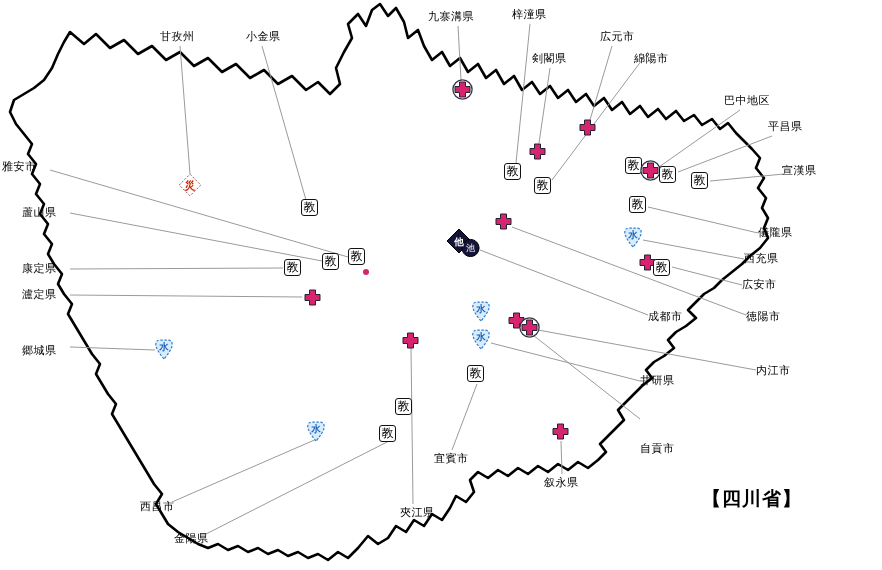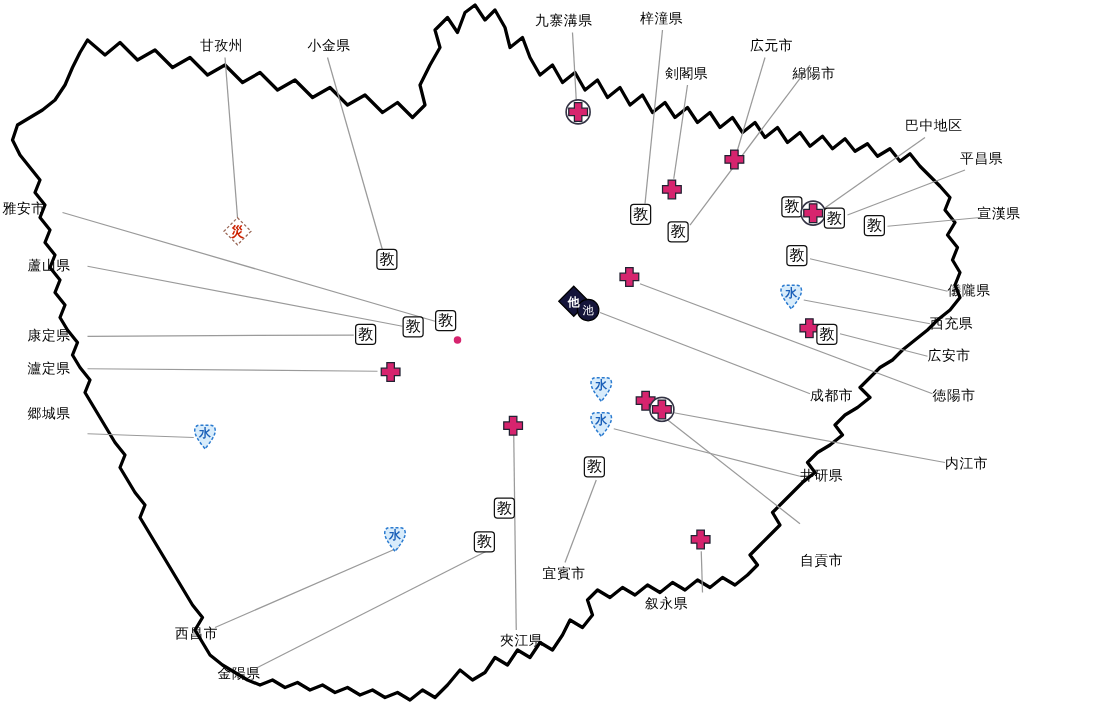--- a/index.html
+++ b/index.html
@@ -154,23 +154,24 @@
       <div class="place-label" style="left: 782px; top: 162px;">宣漢県</div>
       <div class="place-label" style="left: 758px; top: 224px;">儀隴県</div>
       <div class="place-label" style="left: 744px; top: 250px;">西充県</div>
       <div class="place-label" style="left: 742px; top: 276px;">広安市</div>
       <div class="place-label" style="left: 648px; top: 308px;">成都市</div>
       <div class="place-label" style="left: 746px; top: 308px;">徳陽市</div>
       <div class="place-label" style="left: 756px; top: 362px;">内江市</div>
       <div class="place-label" style="left: 640px; top: 372px;">井研県</div>
       <div class="place-label" style="left: 640px; top: 412px; margin-top: 28px;">自貢市</div>
       <div class="place-label" style="left: 434px; top: 450px;">宜賓市</div>
-      <div class="place-label" style="left: 516px; top: 474px;">叙永県</div>
+      <div class="place-label" style="left: 544px; top: 474px;">叙永県</div>
       <div class="place-label" style="left: 400px; top: 504px;">夾江県</div>
       <div class="place-label" style="left: 174px; top: 530px; text-align: center;">金陽県</div>
       <div class="place-label" style="left: 140px; top: 498px;">西昌市</div>
-      <div class="place-label" style="left: 22px; top: 322px;">郷城県</div>
+      <div class="place-label" style="left: 22px; top: 342px;">郷城県</div>
       <div class="place-label" style="left: 22px; top: 286px;">瀘定県</div>
       <div class="place-label" style="left: 22px; top: 260px;">康定県</div>
       <div class="place-label" style="left: 22px; top: 204px;">蘆山県</div>
       <div class="place-label" style="left: 2px; top: 158px;">雅安市</div>
     </div>
+  <div class="title-badge">【四川省】</div>
 </div>
 
 </body></html>

